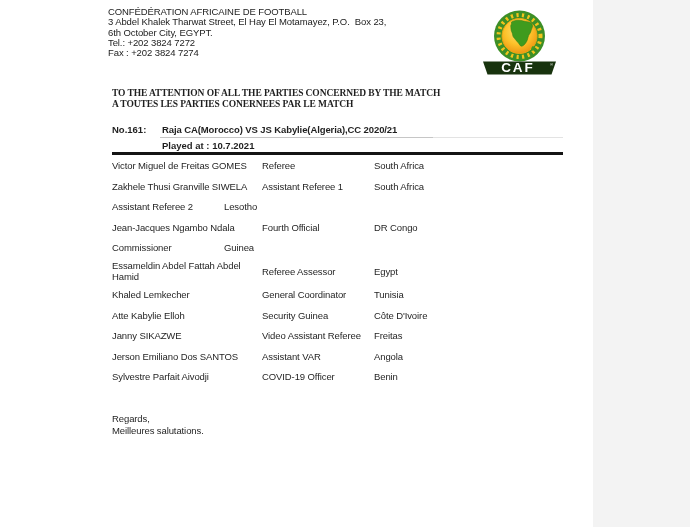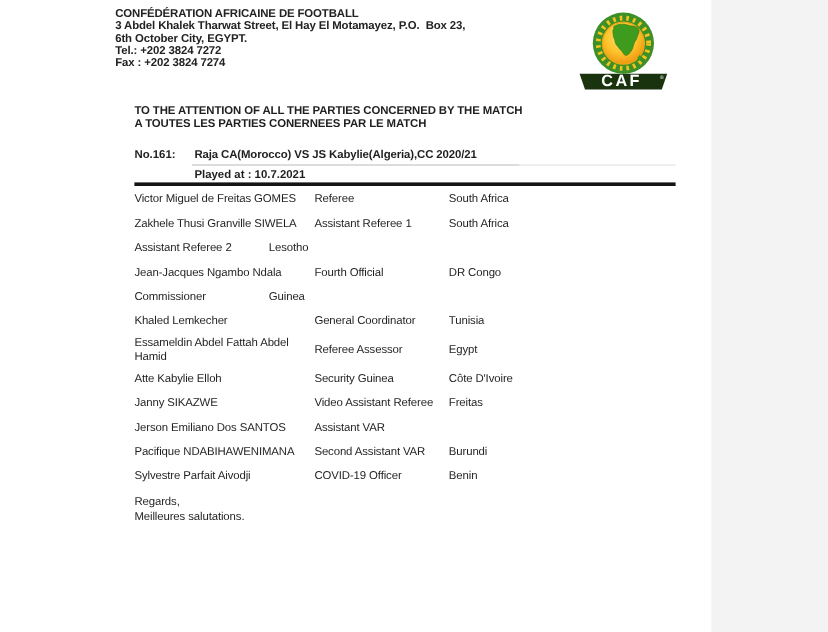--- a/index.html
+++ b/index.html
@@ -15,28 +15,28 @@
     position: absolute; left: 0; top: 0;
     width: 593px; height: 527px;
     background: #ffffff;
   }
   .viewer-bg {
     position: absolute; left: 593px; top: 0;
     width: 97px; height: 527px;
     background: #f3f3f3;
   }
   .letterhead {
-    position: absolute; left: 96px; top: 7px;
-    font-size: 9.5px; font-weight: bold; line-height: 10.3px;
+    position: absolute; left: 108px; top: 7px;
+    font-size: 9.5px; font-weight: normal; line-height: 10.3px;
     color: #222222; letter-spacing: -0.1px;
   }
   .logo-wrap { position: absolute; left: 480px; top: 5px; width: 79px; height: 70px; }
   .notice {
     position: absolute; left: 112px; top: 88px;
-    font-size: 9.5px; font-weight: bold; line-height: 10.6px; letter-spacing: -0.1px;
+    font-size: 9.5px; font-weight: bold; line-height: 10.6px; letter-spacing: -0.1px; font-family: Liberation Serif, serif;
   }
   .match-no   { position: absolute; left: 112px; top: 124px; font-size: 9.5px; font-weight: bold; }
   .match-title{ position: absolute; left: 162px; top: 124px; font-size: 9.5px; font-weight: bold; letter-spacing: -0.1px; }
   .thin-rule-1 { position: absolute; left: 160px; top: 137px; width: 273px; height: 1px; background: #c6c6c6; }
   .thin-rule-2 { position: absolute; left: 433px; top: 137px; width: 130px; height: 1px; background: #e3e3e3; }
   .played-at  { position: absolute; left: 162px; top: 140px; font-size: 9.5px; font-weight: bold; }
   .thick-rule { position: absolute; left: 112px; top: 152px; width: 451px; height: 3px; background: #141414; }
   .officials {
     position: absolute; left: 112px; top: 156px; width: 460px;
     font-size: 9.5px; letter-spacing: -0.1px;
@@ -113,48 +113,44 @@
     </div>
     <div class="row">
       <span class="cell-name">Jean-Jacques Ngambo Ndala</span>
       <span class="cell-role">Fourth Official</span>
       <span class="cell-country">DR Congo</span>
     </div>
     <div class="row">
       <span class="cell-role">Commissioner</span>
       <span class="cell-country">Guinea</span>
     </div>
+    <div class="row tall">
+      <span class="cell-name">Essameldin Abdel Fattah Abdel Hamid</span>
+      <span class="cell-role">Referee Assessor</span>
+      <span class="cell-country">Egypt</span>
+    </div>
     <div class="row">
       <span class="cell-name">Khaled Lemkecher</span>
       <span class="cell-role">General Coordinator</span>
       <span class="cell-country">Tunisia</span>
-    </div>
-    <div class="row tall">
-      <span class="cell-name">Essameldin Abdel Fattah Abdel Hamid</span>
-      <span class="cell-role">Referee Assessor</span>
-      <span class="cell-country">Egypt</span>
     </div>
     <div class="row">
       <span class="cell-name">Atte Kabylie Elloh</span>
       <span class="cell-role">Security Guinea</span>
       <span class="cell-country">Côte D'Ivoire</span>
     </div>
     <div class="row">
       <span class="cell-name">Janny SIKAZWE</span>
       <span class="cell-role">Video Assistant Referee</span>
       <span class="cell-country">Freitas</span>
     </div>
     <div class="row">
       <span class="cell-name">Jerson Emiliano Dos SANTOS</span>
       <span class="cell-role">Assistant VAR</span>
-    </div>
-    <div class="row">
-      <span class="cell-name">Pacifique NDABIHAWENIMANA</span>
-      <span class="cell-role">Second Assistant VAR</span>
-      <span class="cell-country">Burundi</span>
+      <span class="cell-country">Angola</span>
     </div>
     <div class="row">
       <span class="cell-name">Sylvestre Parfait Aivodji</span>
       <span class="cell-role">COVID-19 Officer</span>
       <span class="cell-country">Benin</span>
     </div>
   </div>
 
   <div class="closing">
     <div>Regards,</div>

